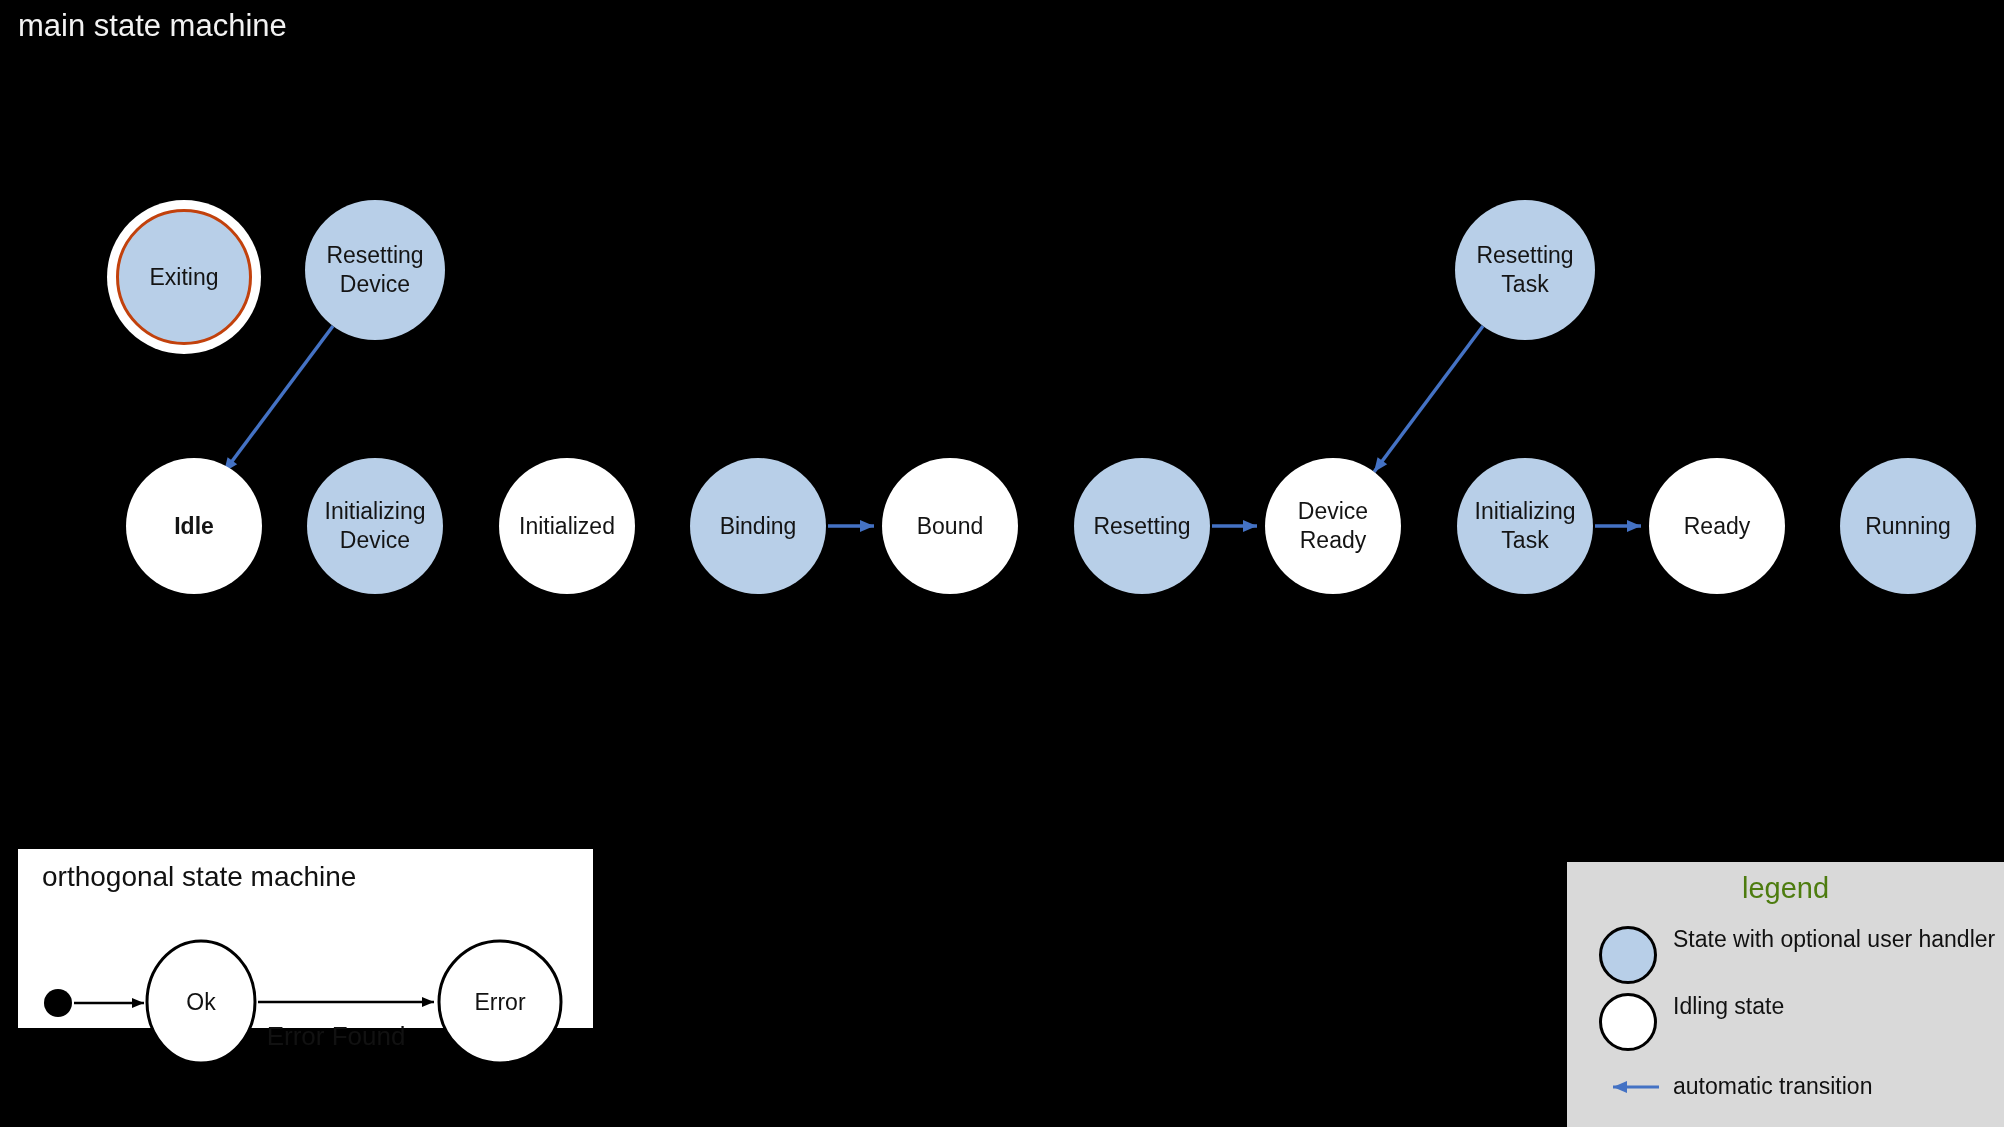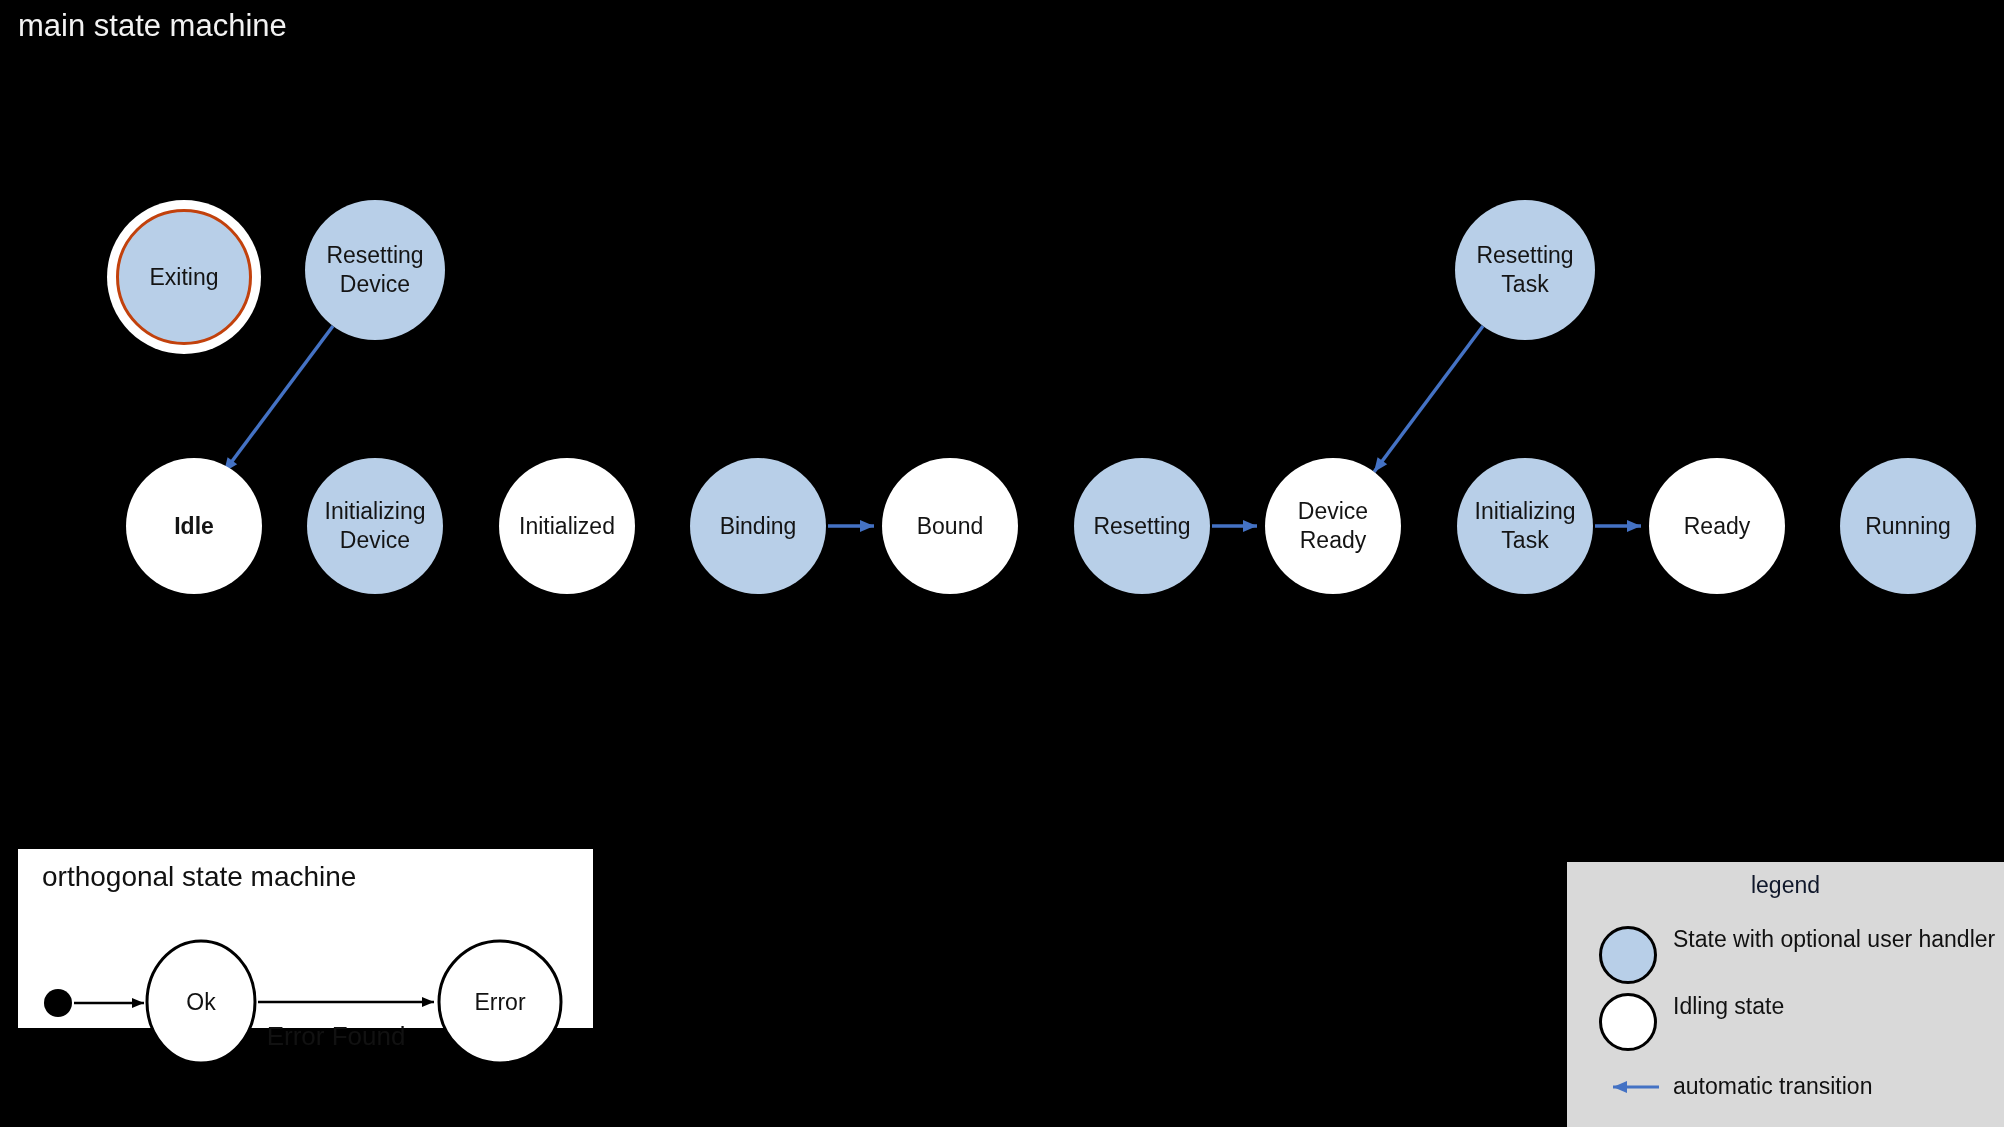--- a/index.html
+++ b/index.html
@@ -68,22 +68,22 @@
     position: absolute;
     left: 1567px; top: 862px;
     width: 437px; height: 265px;
     background: #D9D9D9;
   }
   .legend-title {
     position: absolute;
     left: 0; top: 10px;
     width: 100%;
     text-align: center;
-    font-size: 23px;
-    color: #0f172a;
+    font-size: 29px;
+    color: #4d7c0f;
   }
   .legend-row {
     position: absolute;
     left: 32px;
     display: flex;
     align-items: flex-start;
     gap: 16px;
   }
   .legend-row .legend-label {
     font-size: 23px;

